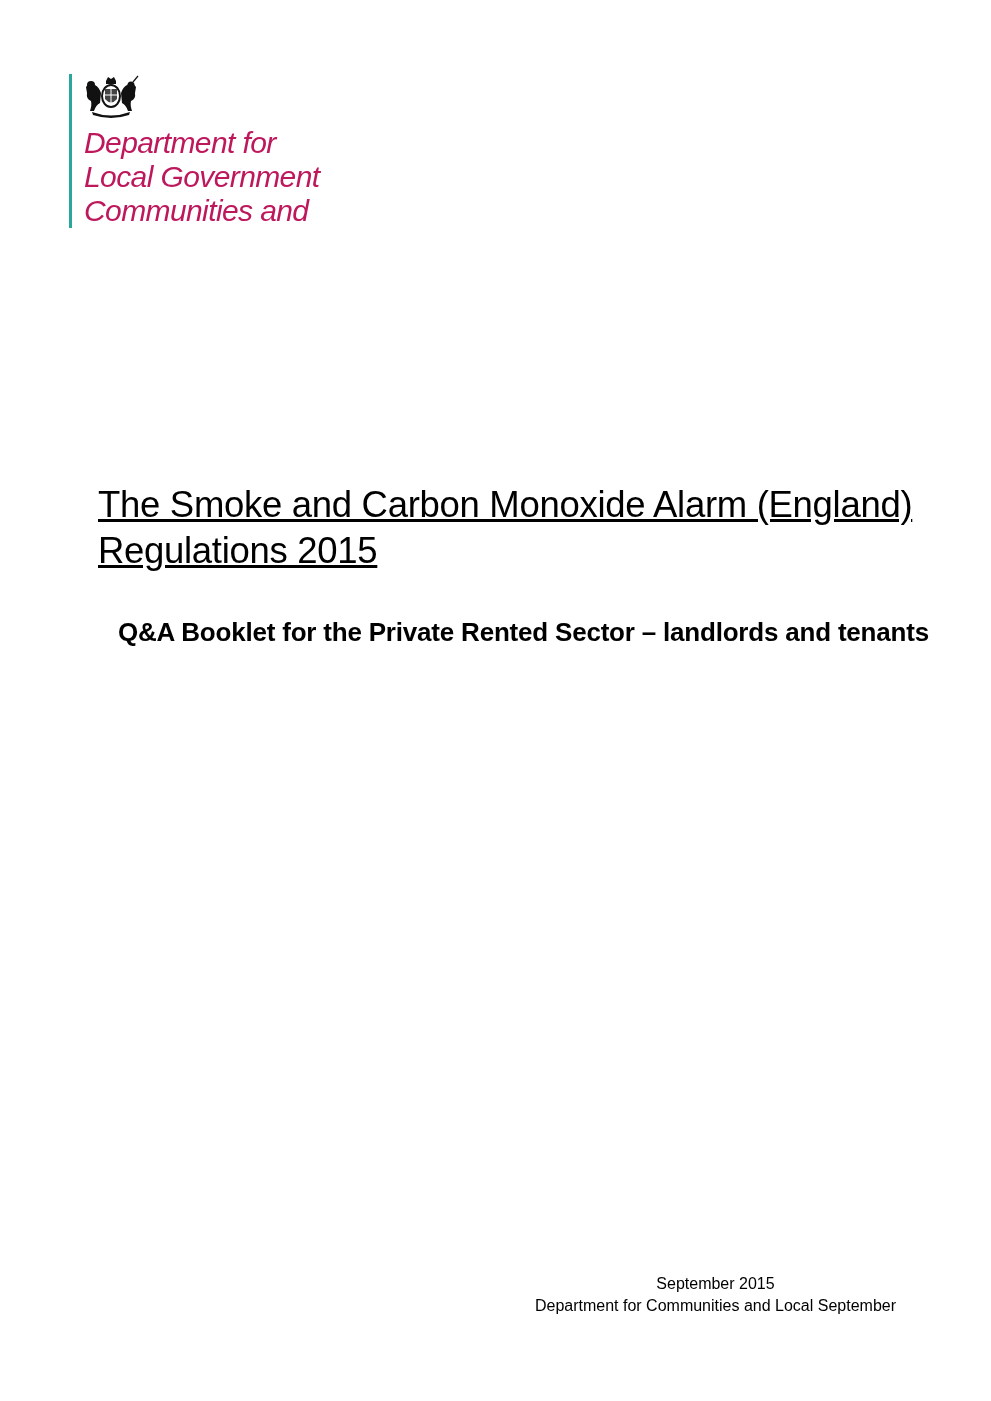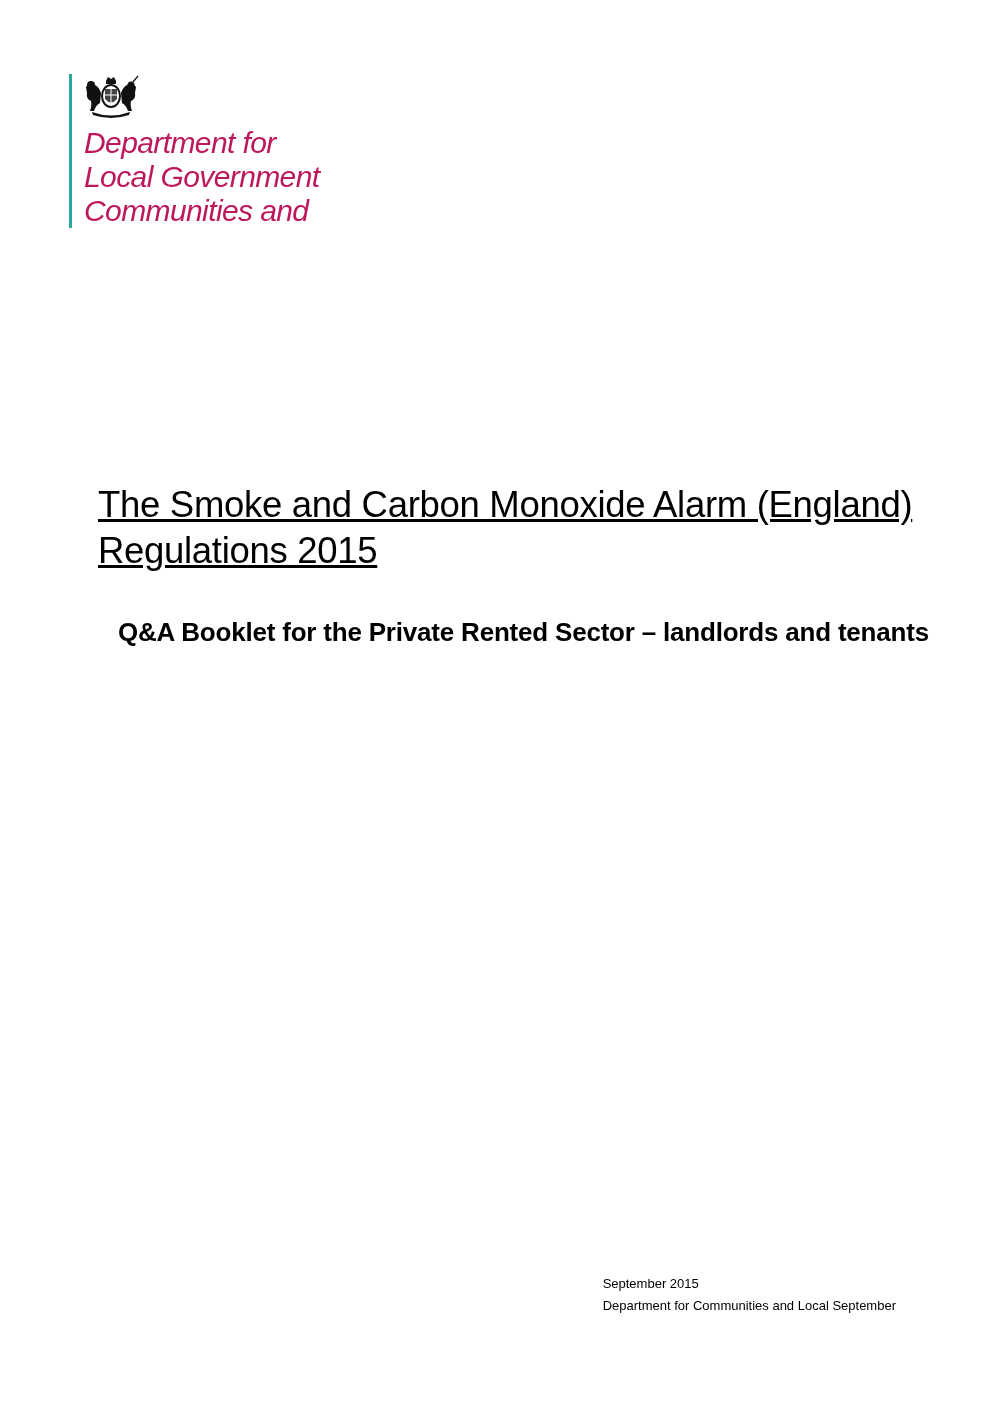--- a/index.html
+++ b/index.html
@@ -70,22 +70,22 @@
       font-size: 26px;
       line-height: 34px;
       letter-spacing: -0.2px;
       font-weight: bold;
       margin: 12px;
     }
     .footer {
       position: absolute;
       right: 95px;
       top: 1273px;
-      text-align: left;
-      font-size: 13px;
+      text-align: center;
+      font-size: 16px;
       line-height: 22px;
     }
   </style>
 </head>
 <body>
 
 <div class="logo-block">
   <div class="logo-rule"></div>
   <svg class="crest" viewBox="0 0 58 44" xmlns="http://www.w3.org/2000/svg">
 

